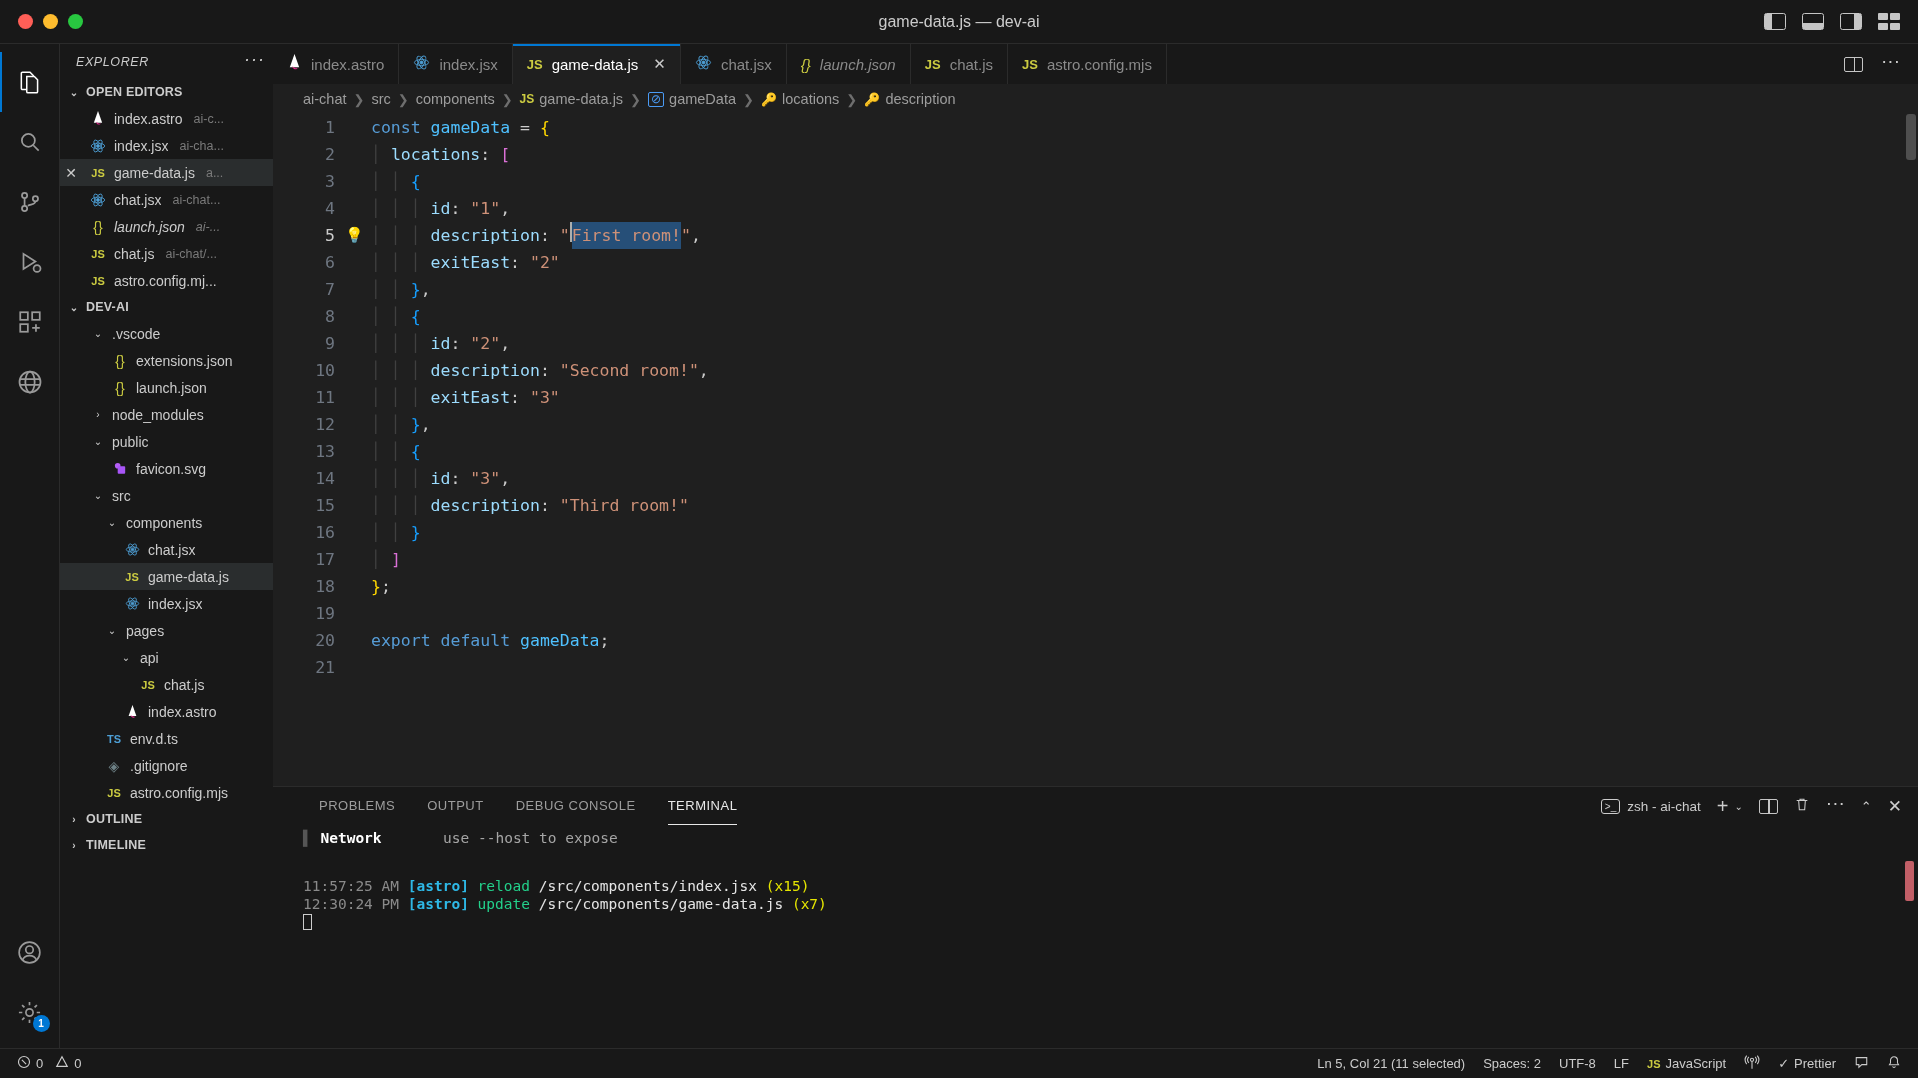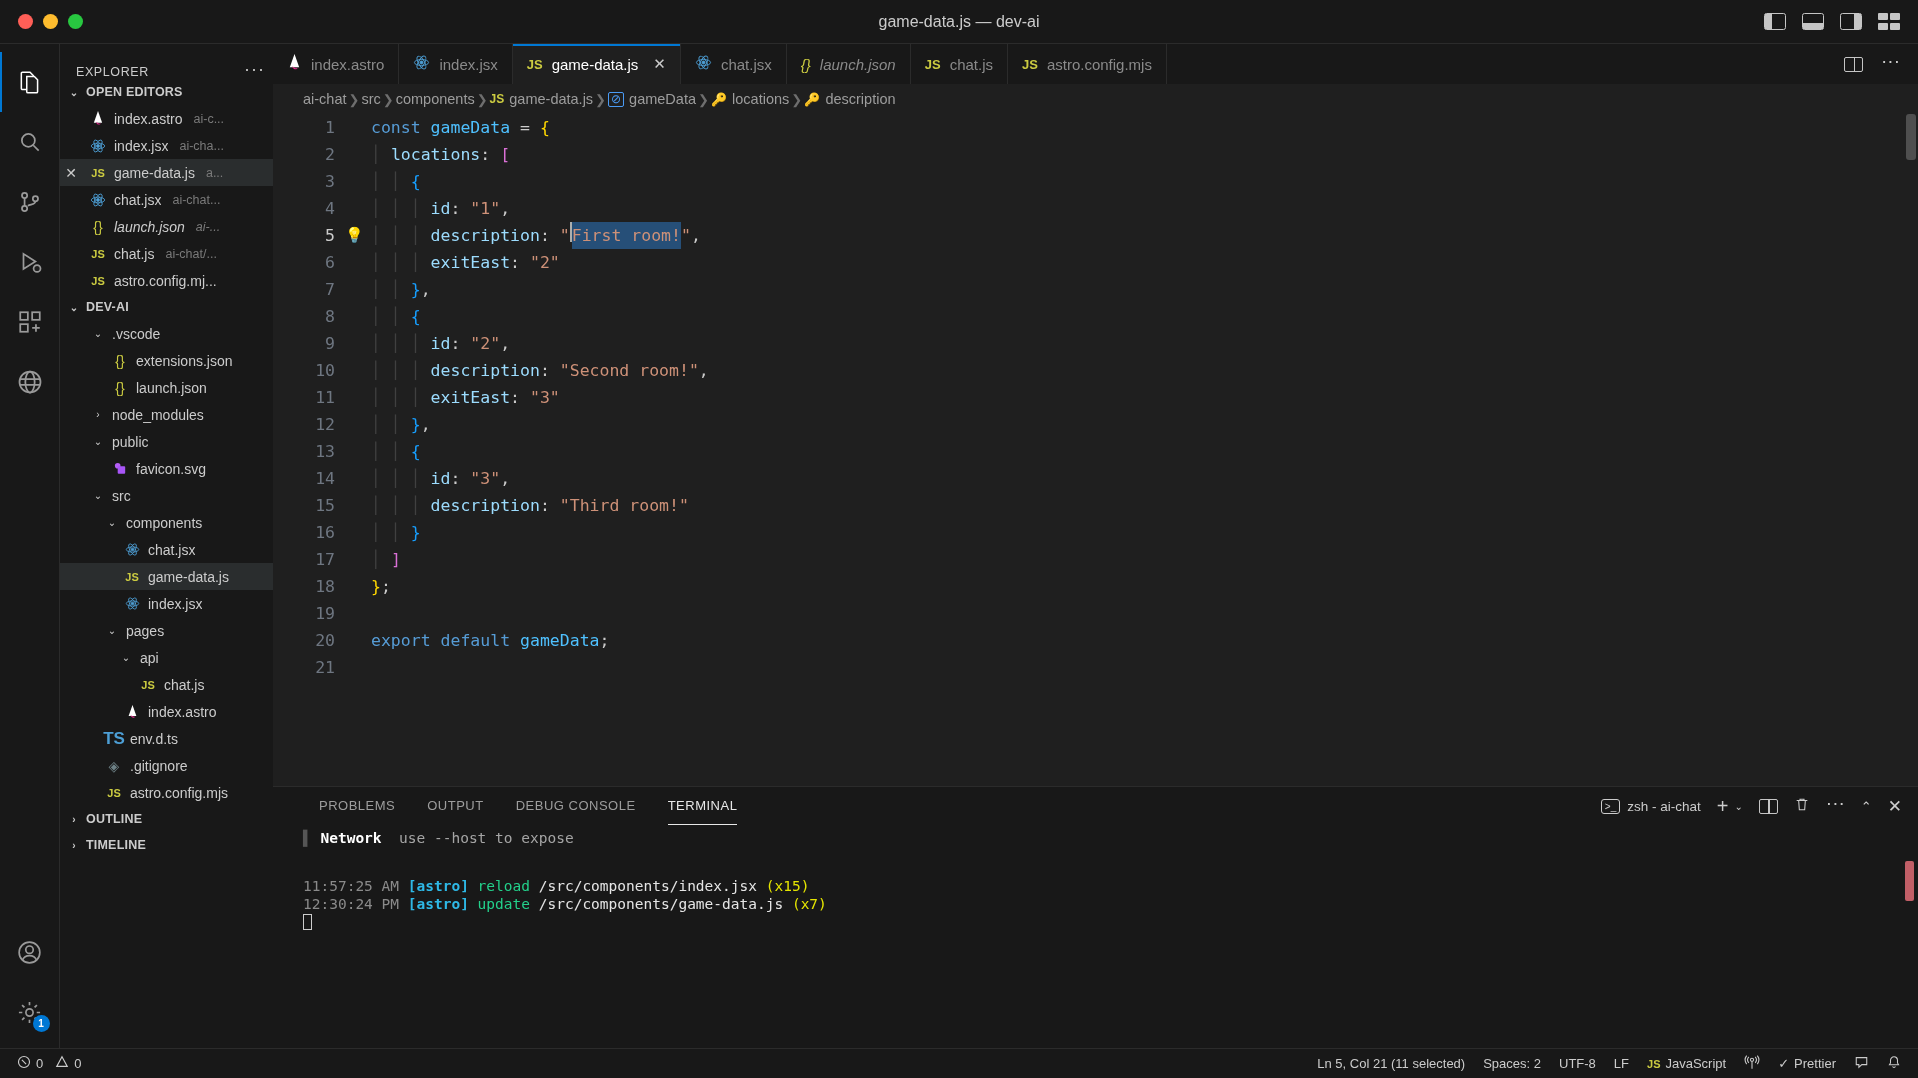--- a/index.html
+++ b/index.html
@@ -49,61 +49,61 @@
   .ab-bottom { margin-top: auto; padding-bottom: 6px; }
   .badge-dot {
     position: absolute; right: 10px; bottom: 10px; width: 17px; height: 17px;
     background: #0078d4; border-radius: 50%; color: #fff; font-size: 10px;
     display: flex; align-items: center; justify-content: center; font-weight: bold;
   }
 
   
   .sidebar { width: 213px; flex: 0 0 213px; background: #181818; display: flex; flex-direction: column; overflow: hidden; }
   .sb-header {
-    height: 35px; display: flex; align-items: flex-end; padding: 0 8px 0 16px;
-    font-size: 12.5px; letter-spacing: .6px; color: #cccccc; font-weight: 400;
+    height: 35px; display: flex; align-items: center; padding: 0 8px 0 16px;
+    font-size: 12.5px; letter-spacing: .6px; color: #cccccc; font-weight: 400; font-style: italic;
   }
   .sb-header .ellipsis { margin-left: auto; color: #cccccc; font-size: 18px; letter-spacing: 1px; line-height: 8px; padding-bottom:6px; cursor:pointer; }
   .sect-head {
     height: 26px; display: flex; align-items: center; gap: 4px; padding-left: 6px;
     font-size: 12.5px; font-weight: bold; color: #cccccc; cursor: pointer; letter-spacing: .2px;
   }
   .chev { width: 16px; text-align: center; font-size: 10px; color: #cccccc; display:inline-block; }
   .row {
     height: 27px; display: flex; align-items: center; gap: 6px;
     font-size: 14px; color: #cccccc; cursor: pointer; white-space: nowrap; position: relative;
   }
   .row.sel { background: #2a2d2e; }
   .row .nm { overflow: hidden; text-overflow: clip; }
   .row .suffix { color: #7a7a7a; font-size: 12.5px; margin-left: 5px; }
   .row.ital .nm, .row.ital .suffix { font-style: italic; }
   .closebox { width: 22px; text-align:center; color:#cccccc; font-size:14px; }
   .ficon { width: 20px; display: flex; align-items: center; justify-content: center; flex: 0 0 20px; }
   .ic-js { color: #cbcb41; font-size: 11px; font-weight: bold; font-family: "Liberation Sans", sans-serif; }
   .ic-json { color: #cbcb41; font-size: 14px; }
-  .ic-ts { color: #4d9fd6; font-size: 17px; font-weight: bold; }
+  .ic-ts { color: #4d9fd6; font-size: 11px; font-weight: bold; }
   .ic-git { color: #6d8086; font-size: 14px; }
 
   
   .editor-area { flex: 1 1 auto; display: flex; flex-direction: column; min-width: 0; background: #1f1f1f; }
   .tabs-row { height: 40px; flex: 0 0 40px; display: flex; background: #181818; position: relative; }
   .tab {
     display: flex; align-items: center; gap: 9px; padding: 0 14px; min-width: 0;
     font-size: 15px; color: #8a8a8a; background: #181818; cursor: pointer;
     border-right: 1px solid #2b2b2b; position: relative; white-space: nowrap;
   }
   .tab.active { background: #1f1f1f; color: #ffffff; }
   .tab.active::before { content:""; position:absolute; left:0; right:0; top:0; height:2px; background:#0078d4; }
   .tab.ital { font-style: italic; }
   .tab .x { font-size: 15px; color: #cccccc; margin-left: 6px; }
   .tabs-actions { margin-left: auto; display: flex; align-items: center; gap: 18px; padding: 0 18px; background:#181818; }
   .split-ico { width: 19px; height: 15px; border: 1.5px solid #c5c5c5; border-radius: 2px; position: relative; }
   .split-ico::after { content:""; position:absolute; left:50%; top:0; bottom:0; width:1.5px; background:#c5c5c5; }
 
-  .breadcrumb { height: 30px; display: flex; align-items: center; padding-left: 30px; font-size: 14.5px; color: #9d9d9d; background:#1f1f1f; }
+  .breadcrumb { height: 30px; display: flex; align-items: center; gap: 5px; padding-left: 30px; font-size: 14.5px; color: #9d9d9d; background:#1f1f1f; }
   .bc-sep { color: #6e6e6e; font-size: 13px; padding: 0 2px; }
   .bc-item { display: flex; align-items: center; gap: 5px; cursor: pointer; }
   .sym-box { color:#4a9bf5; font-size: 12px; border:1px solid #4a9bf5; border-radius:2px; padding:0 2px; line-height:13px; }
 
   
   .code-wrap { flex: 1 1 auto; display: flex; overflow: hidden; background:#1f1f1f; position: relative; }
   .gutter { width: 72px; flex: 0 0 72px; text-align: right; padding-right: 10px; }
   .glyph-col { width: 26px; flex: 0 0 26px; }
   .code-col { flex: 1 1 auto; position: relative; }
   .cline { height: 27px; line-height: 27px; font-family: "DejaVu Sans Mono", monospace; font-size: 16.5px; white-space: pre; display:flex; }
@@ -133,21 +133,21 @@
   .term-chip { display:flex; align-items:center; gap:7px; font-size:13.5px; color:#cccccc; }
   .chip-ico { border:1.4px solid #cccccc; border-radius:3px; padding:0 3px; font-size:10px; line-height:13px; }
   .term-body { flex: 1 1 auto; padding: 4px 0 0 30px; overflow: hidden; position: relative; }
   .tline { font-family: "DejaVu Sans Mono", monospace; font-size: 14.5px; line-height: 18px; white-space: pre; color: #cccccc; }
   .t-time { color: #8a8a8a; }
   .t-astro { color: #2eb8e6; font-weight: bold; }
   .t-green { color: #23d18b; }
   .t-path { color: #e5e5e5; }
   .t-count { color: #e5e500; }
   .t-netlabel { color:#ffffff; font-weight:bold; }
-  .t-dim { color:#a5a5a5; }
+  .t-dim { color:#a5a5a5;margin-left:44px; }
   .term-cursor { display:inline-block; width:9px; height:16px; border:1px solid #cccccc; vertical-align:-3px; }
   .panel-scroll { position:absolute; right:4px; top:36px; width:9px; height:40px; background:#e06c75; border-radius:2px; opacity:.85;}
 
   
   .statusbar {
     height: 30px; flex: 0 0 30px; background: #181818; display: flex; align-items: center;
     font-size: 13px; color: #cccccc; padding: 0 8px; border-top: 1px solid #2b2b2b;
   }
   .sb-left, .sb-right { display: flex; align-items: center; }
   .sb-right { margin-left: auto; }

